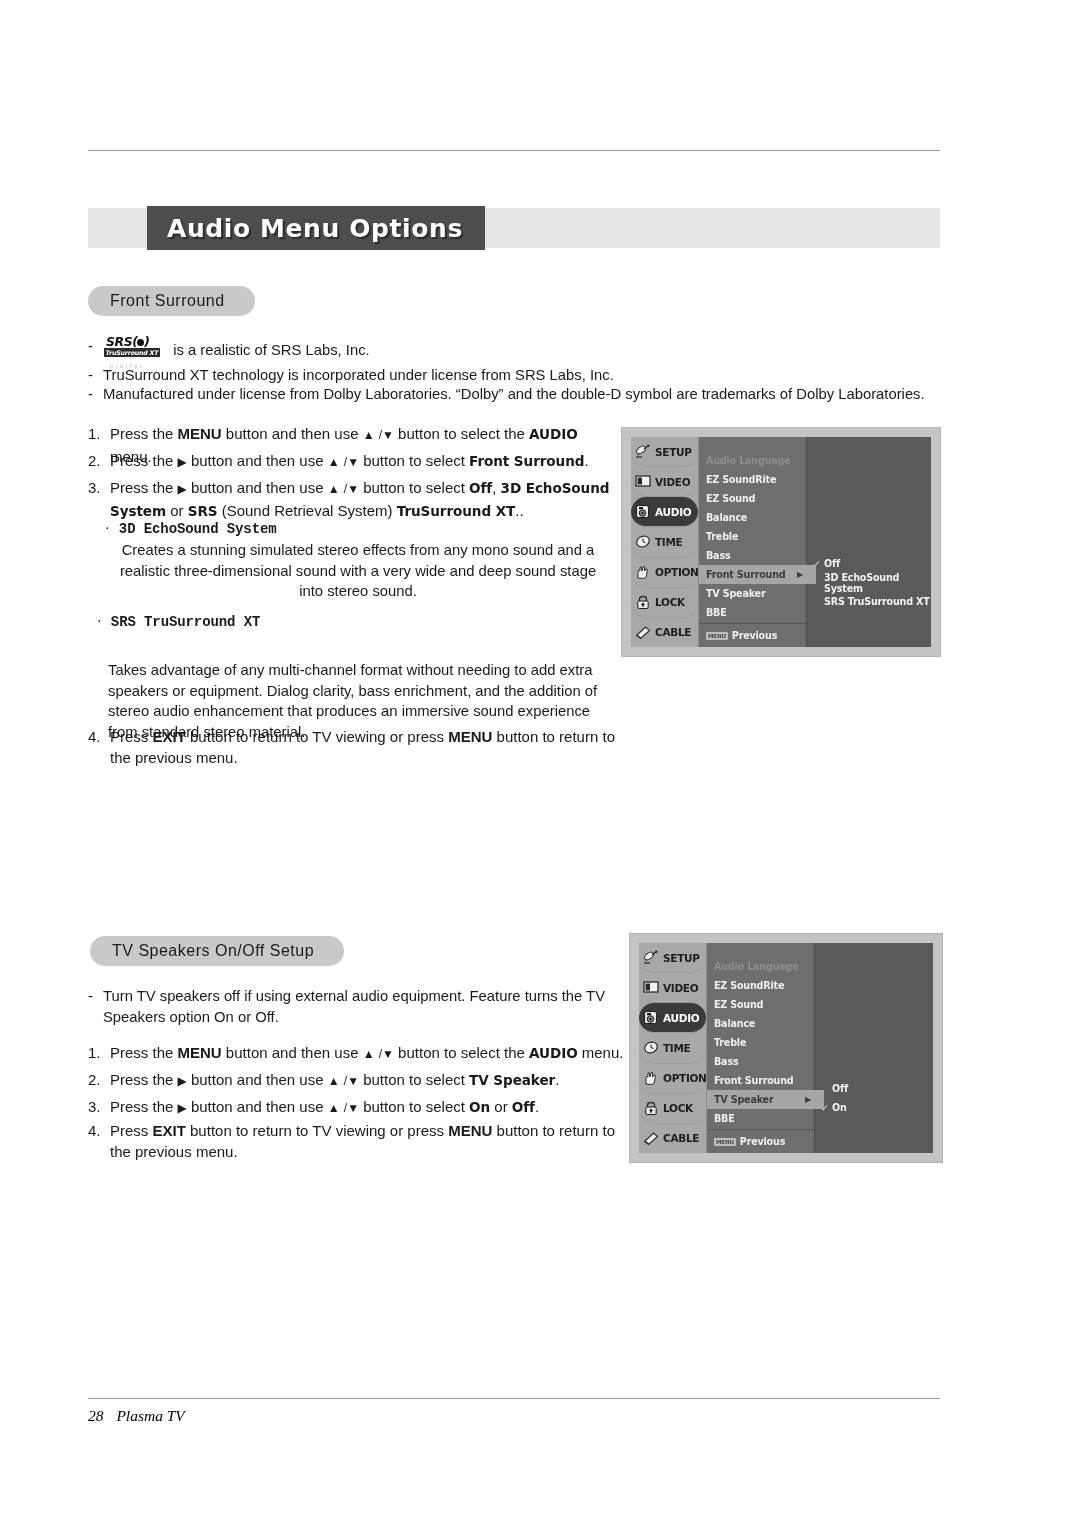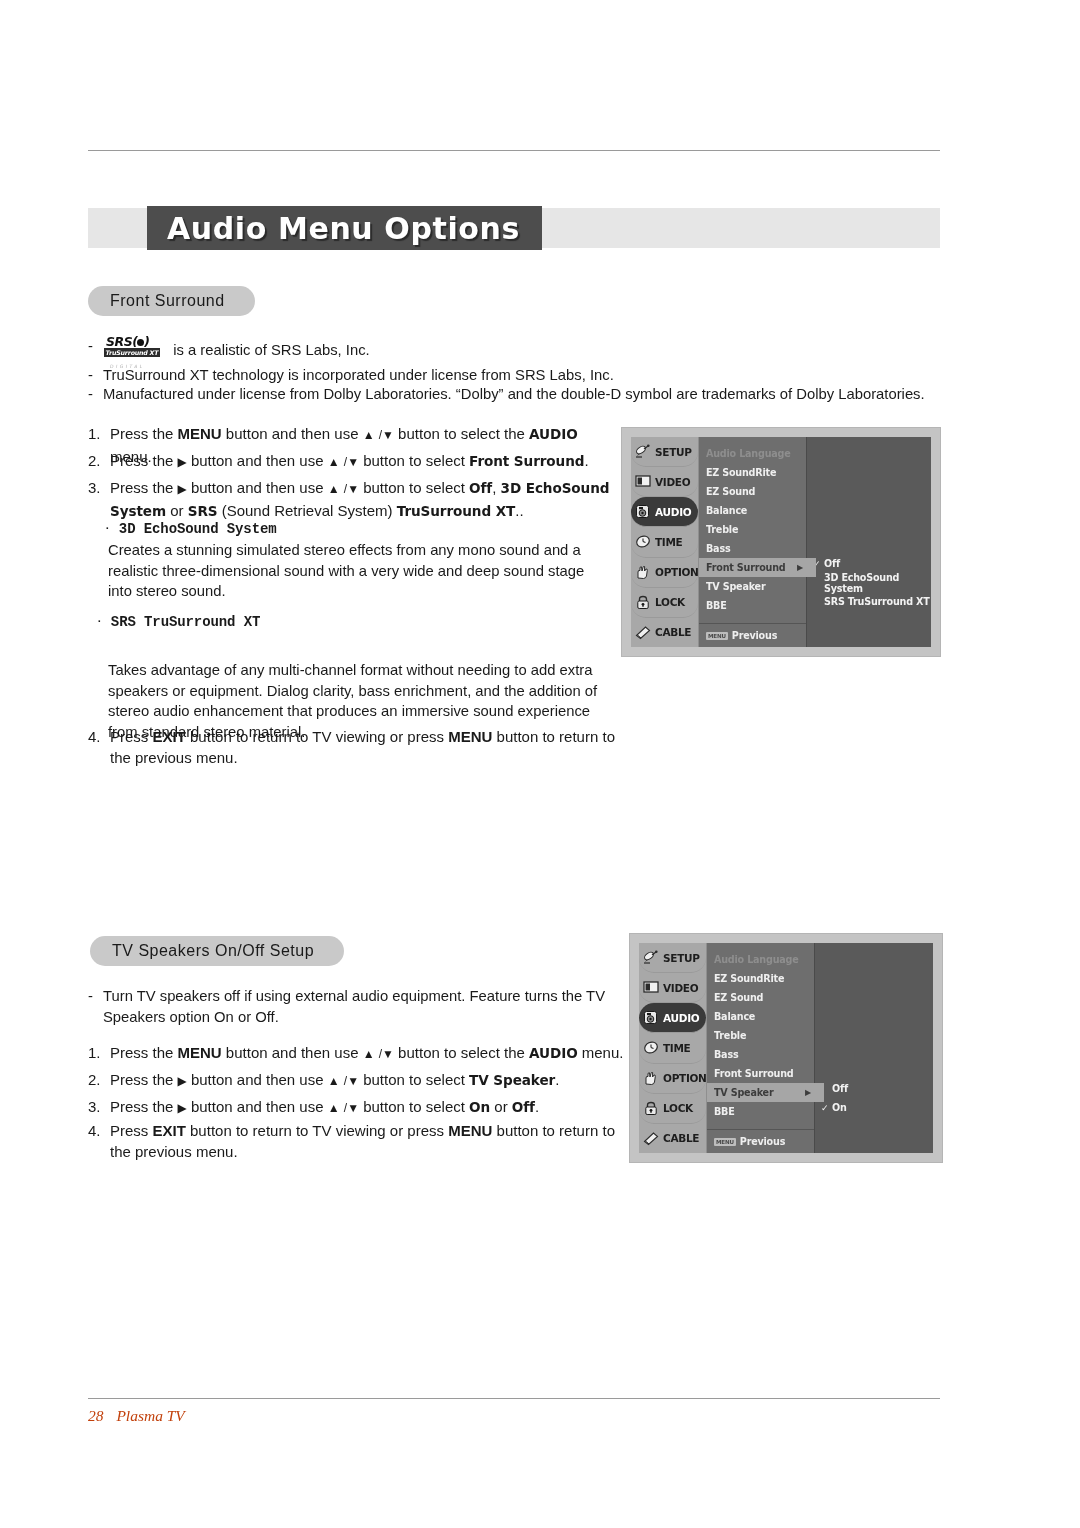--- a/index.html
+++ b/index.html
@@ -51,21 +51,21 @@
     top: 206px;
     height: 44px;
     background: #4d4d4d;
     padding: 0 22px 0 20px;
     display: flex;
     align-items: center;
   }
   .title-box .title-text {
     font-family: "DejaVu Sans", sans-serif;
     font-weight: bold;
-    font-size: 30px;
+    font-size: 25px;
     color: #ffffff;
     letter-spacing: .6px;
     text-shadow: 2px 2px 1px rgba(0,0,0,.45);
   }
 
   
   .section-pill {
     position: absolute;
     background: #c9c9c9;
     border-radius: 17px;
@@ -234,21 +234,21 @@
 
   
   .osd-list {
     flex: 0 0 108px;
     width: 108px;
     background: #6e6e6e;
     border-right: 1px solid #4a4a4a;
     display: flex;
     flex-direction: column;
     box-sizing: border-box;
-    padding: 7px 0 0 0;
+    padding: 14px 0 0 0;
   }
   .osd-row {
     height: 19px;
     display: flex;
     align-items: center;
     padding-left: 7px;
     box-sizing: border-box;
     font-family: "DejaVu Sans", sans-serif;
     font-weight: bold;
     font-size: 9.6px;
@@ -325,21 +325,21 @@
     width: 852px;
     border-bottom: 1px solid #9a9a9a;
   }
   .footer-text {
     position: absolute;
     left: 88px;
     top: 1407px;
     font-family: "Liberation Serif", serif;
     font-style: italic;
     font-size: 15.5px;
-    color: #c2410c;
+    color: #000000;
   }
   .footer-text .pg { margin-right: 9px; }
 </style>
 </head>
 <body>
 
 <div class="page-header">
   <div class="header-rule"></div>
 </div>
 
@@ -386,21 +386,21 @@
 
 <div class="num-row" style="left:88px; top:477px; width:530px;">
   <span class="num">3.</span>
   <span class="num-text">Press the <span class="arrowglyph">▶</span> button and then use <span class="arrowglyph">▲</span> <span style="font-size:12px">/</span><span class="arrowglyph">▼</span> button to select <span class="bb">Off</span>, <span class="bb">3D EchoSound System</span> or <span class="bb">SRS</span> (Sound Retrieval System) <span class="bb">TruSurround XT</span>..</span>
 </div>
 
 <div class="sub-head" style="left:104px; top:521px;">
   <span class="sq">·</span>
   <span>3D EchoSound System</span>
 </div>
-<div class="para" style="left:108px; top:540px; width:500px;">Creates a stunning simulated stereo effects from any mono sound and a realistic three-dimensional sound with a very wide and deep sound stage into stereo sound.</div>
+<div class="para" style="left:108px; top:540px; width:500px;text-align:center;">Creates a stunning simulated stereo effects from any mono sound and a realistic three-dimensional sound with a very wide and deep sound stage into stereo sound.</div>
 
 <div class="sub-head" style="left:96px; top:614px;">
   <span class="sq">·</span>
   <span>SRS TruSurround XT</span>
 </div>
 <div class="para" style="left:108px; top:660px; width:500px;">Takes advantage of any multi-channel format without needing to add extra speakers or equipment. Dialog clarity, bass enrichment, and the addition of stereo audio enhancement that produces an immersive sound experience from standard stereo material.</div>
 
 <div class="num-row" style="left:88px; top:726px; width:530px;">
   <span class="num">4.</span>
   <span class="num-text">Press <span class="b">EXIT</span> button to return to TV viewing or press <span class="b">MENU</span> button to return to the previous menu.</span>

